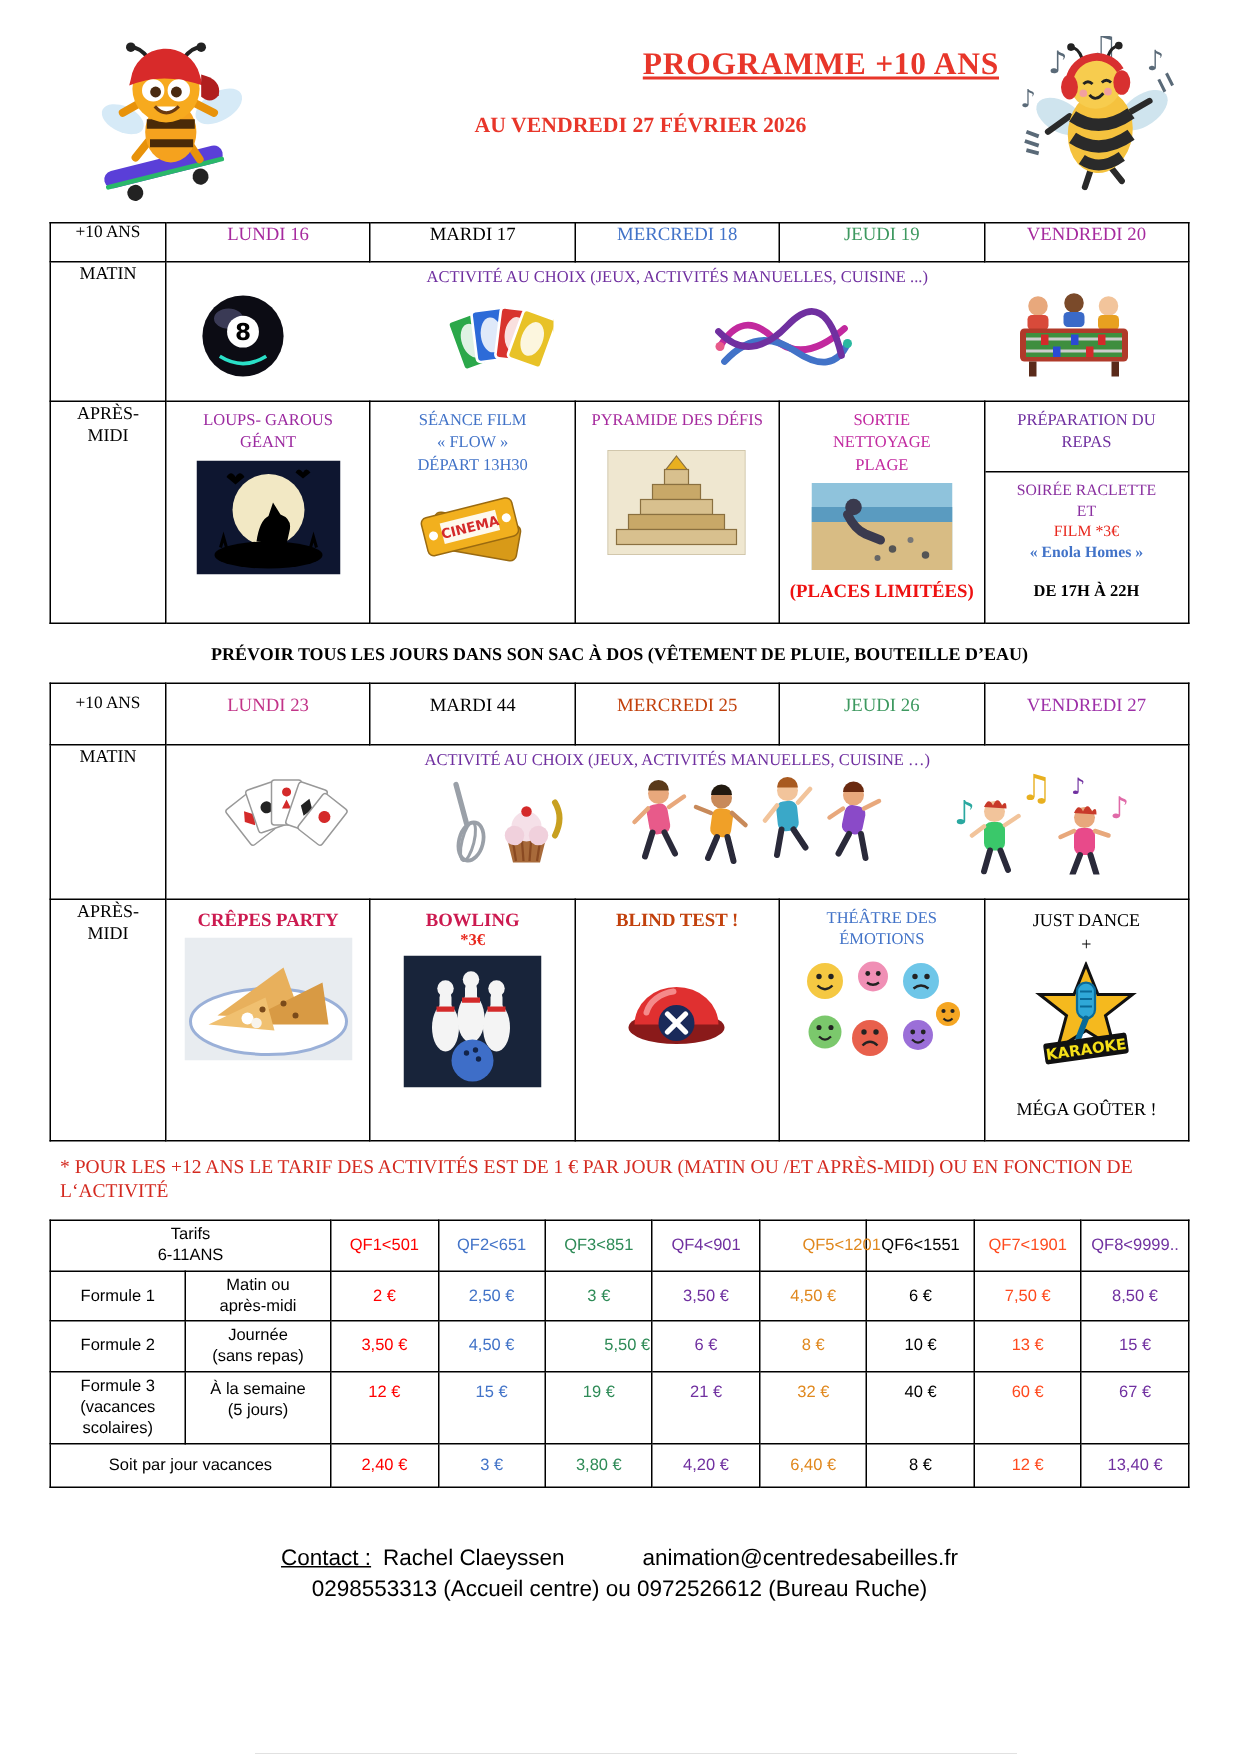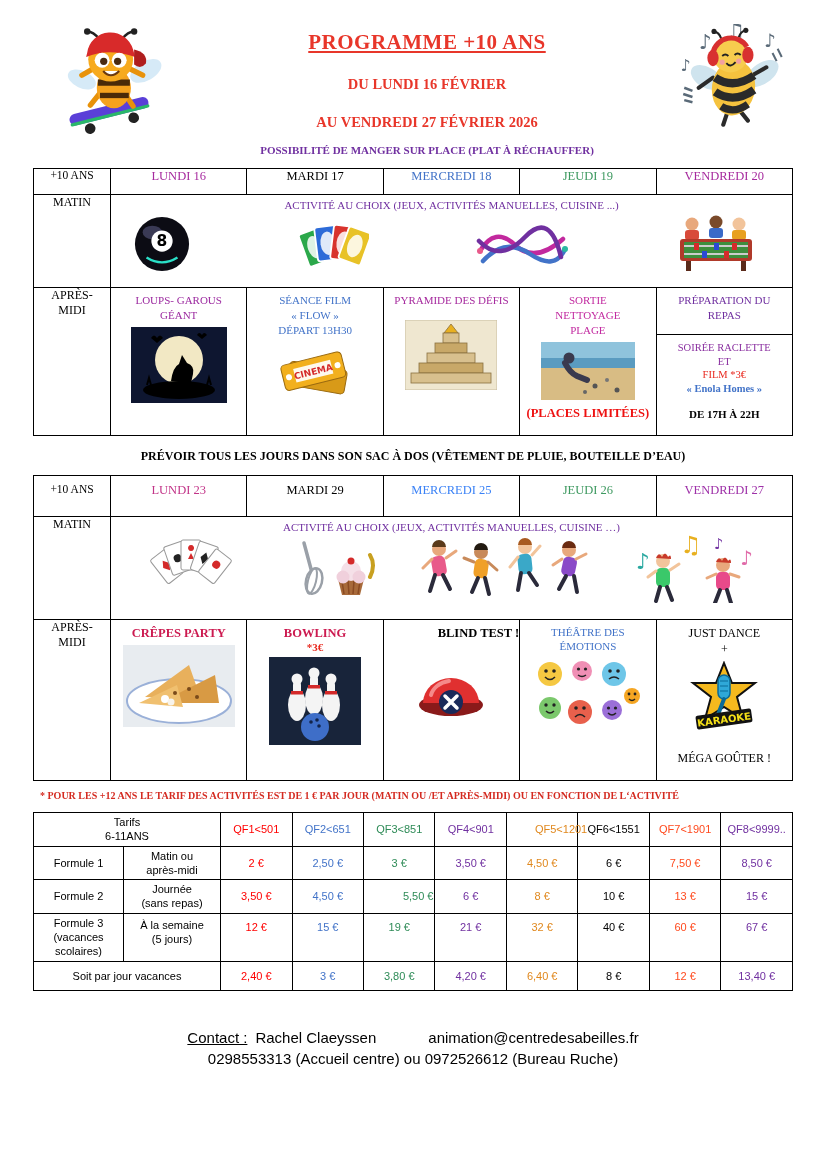--- a/index.html
+++ b/index.html
@@ -32,21 +32,21 @@
   .apm-title { font-size: 11px; padding-top: 5px; line-height: 1.35; }
   .apm-cell .ill { margin-top: 4px; }
   .places { font-size: 12.5px; font-weight: bold; margin-top: 2px; }
   .fee { font-size: 11px; font-weight: bold; }
   .prep-box { height: 47px; border-bottom: 1.5px solid #000; }
   .soiree-box { height: 99px; padding-top: 6px; }
   .soiree-l { font-size: 10.5px; line-height: 1.3; }
   .soiree-h { font-size: 11px; font-weight: bold; margin-top: 12px; }
 
   .notice { text-align:center; font-weight:bold; font-size: 12px; line-height: 1.55; margin-top: 11px; }
-  .footnote { font-weight: bold; font-size: 10px; margin: 9px 14px 0 40px; }
+  .footnote { font-weight: normal; font-size: 13px; margin: 9px 14px 0 40px; }
 
   
   table.tarifs { border-collapse: collapse; table-layout: fixed; width: 760px; margin: 11px auto 0 auto;
     font-family: "Liberation Sans", sans-serif; font-size: 11px; }
   table.tarifs td { border: 1px solid #000; text-align: center; vertical-align: middle; padding: 2px 1px; line-height: 1.3; }
 
   
   .contact { text-align:center; font-family:"Liberation Sans", sans-serif; font-size: 15px; margin-top: 36px; line-height: 1.45; }
   .contact .u { text-decoration: underline; }
   .contact .gap { display:inline-block; width: 52px; }
@@ -82,24 +82,22 @@
       <path d="M33,27 a22,22 0 0 1 43,-3 l2,7 q-25,-9 -46,0 z" fill="#D82A2A"></path>
       <path d="M77,24 q13,3 11,13 q-5,6 -11,1 z" fill="#B01E1E"></path>
       <circle cx="47" cy="34" r="7" fill="#fff"></circle>
         <circle cx="63" cy="34" r="7" fill="#fff"></circle>
       <circle cx="48.5" cy="35" r="3.4" fill="#4A2A10"></circle>
         <circle cx="61.5" cy="35" r="3.4" fill="#4A2A10"></circle>
       <path d="M48,44 q7,8 15,0" stroke="#6A3A10" stroke-width="2" fill="#fff"></path>
     </svg>
 
     <div class="titles">
-      <div class="main-title" style="color: rgb(232, 54, 42);"><span>PROGRAMME +10 ANS</span></div>
-      <div class="date-line" style="color: rgb(232, 54, 42);">DU LUNDI 16 FÉVRIER</div>
+      <div class="main-title" style="color: rgb(232, 54, 42); text-align: right;"><span>PROGRAMME +10 ANS</span></div>
       <div class="date-line" style="color: rgb(232, 54, 42);">AU VENDREDI 27 FÉVRIER 2026</div>
-      <div class="meal-note" style="color: rgb(112, 48, 160);">POSSIBILITÉ DE MANGER SUR PLACE  (PLAT À RÉCHAUFFER)</div>
     </div>
 
     <svg width="118" height="103" viewBox="0 0 115 100" style="font-family:'DejaVu Sans',sans-serif;">
       <ellipse cx="32" cy="52" rx="17" ry="10" fill="#CFE4EE" transform="rotate(30 32 52)"></ellipse>
       <ellipse cx="86" cy="48" rx="18" ry="10" fill="#CFE4EE" transform="rotate(-35 86 48)"></ellipse>
       <text x="24" y="24" font-size="20" fill="#5A6A78">♪</text>
       <text x="50" y="14" font-size="22" fill="#5A6A78">♫</text>
       <text x="88" y="22" font-size="18" fill="#5A6A78">♪</text>
       <text x="6" y="46" font-size="16" fill="#5A6A78">♪</text>
       <path d="M96,28 l4,8 M101,24 l4,8" stroke="#5A6A78" stroke-width="2"></path>
@@ -282,22 +280,22 @@
   </div>
 
   <table class="sched w2" style="margin-top:9px; height:305px;">
     <colgroup>
         <col style="width:77px">
       </colgroup>
     <tbody>
         <tr style="height:41px;">
       <td class="corner">+10 ANS</td>
       <td class="daycell" style="color: rgb(194, 52, 136);">LUNDI 23</td>
-      <td class="daycell" style="color: rgb(0, 0, 0);">MARDI 29</td>
-      <td class="daycell" style="color: #3b82f6;">MERCREDI 25</td>
+      <td class="daycell" style="color: rgb(0, 0, 0);">MARDI 44</td>
+      <td class="daycell" style="color: #c2410c;">MERCREDI 25</td>
       <td class="daycell" style="color: rgb(62, 153, 96);">JEUDI 26</td>
       <td class="daycell" style="color: rgb(158, 48, 168);">VENDREDI 27</td>
     </tr>
     <tr style="height:103px;">
       <td class="rowlabel">MATIN</td>
       <td colspan="5">
         <div class="act-text" style="color: rgb(112, 48, 160);">ACTIVITÉ AU CHOIX  (JEUX, ACTIVITÉS MANUELLES, CUISINE  …)</div>
         <div class="img-row2">
           <svg width="104" height="64" viewBox="0 0 104 64">
             <g transform="rotate(-38 52 60)">
@@ -423,21 +421,21 @@
           <rect x="22" y="34" width="12" height="3.5" fill="#D42A2A"></rect>
           <rect x="56" y="34" width="12" height="3.5" fill="#D42A2A"></rect>
           <rect x="39" y="28" width="12" height="3.5" fill="#D42A2A"></rect>
           <circle cx="46" cy="70" r="14" fill="#3E6EC8"></circle>
           <circle cx="42" cy="65" r="1.8" fill="#12244A"></circle>
               <circle cx="48" cy="63" r="1.8" fill="#12244A"></circle>
               <circle cx="50" cy="69" r="1.8" fill="#12244A"></circle>
         </svg>
       </td>
       <td class="apm-cell">
-        <div class="apm-title" style="font-size: 12.5px; font-weight: bold; color: #000000; text-align: right;">BLIND TEST !</div>
+        <div class="apm-title" style="font-size: 12.5px; font-weight: bold; color: #c2410c;">BLIND TEST !</div>
         <svg class="ill" style="margin-top:14px;" width="72" height="64" viewBox="0 0 72 64">
           <ellipse cx="36" cy="50" rx="32" ry="11" fill="#8A1A1A"></ellipse>
           <path d="M8,48 a28,25 0 0 1 56,0 z" fill="#E03030"></path>
           <path d="M16,40 a22,18 0 0 1 18,-14" stroke="#F58A8A" stroke-width="4" fill="none" stroke-linecap="round"></path>
           <circle cx="36" cy="47" r="12" fill="#1A2A5A"></circle>
           <path d="M30,41 l12,12 M42,41 l-12,12" stroke="#fff" stroke-width="3.5" stroke-linecap="round"></path>
         </svg>
       </td>
       <td class="apm-cell">
         <div class="apm-title pre" style="color: rgb(66, 115, 200);">THÉÂTRE DES

